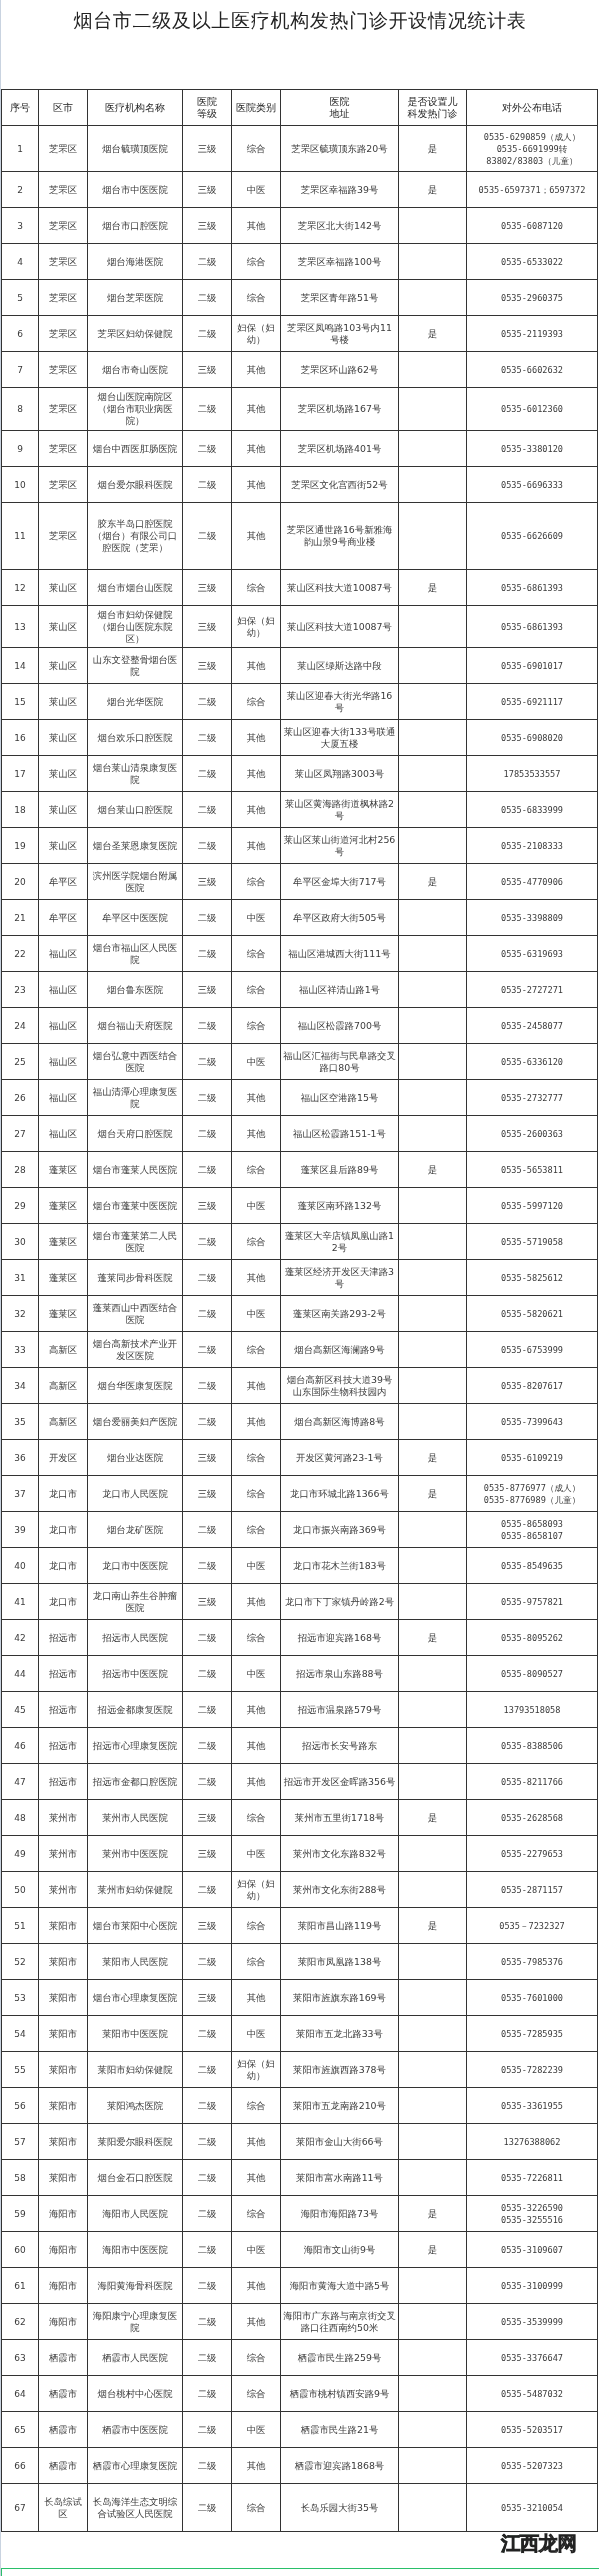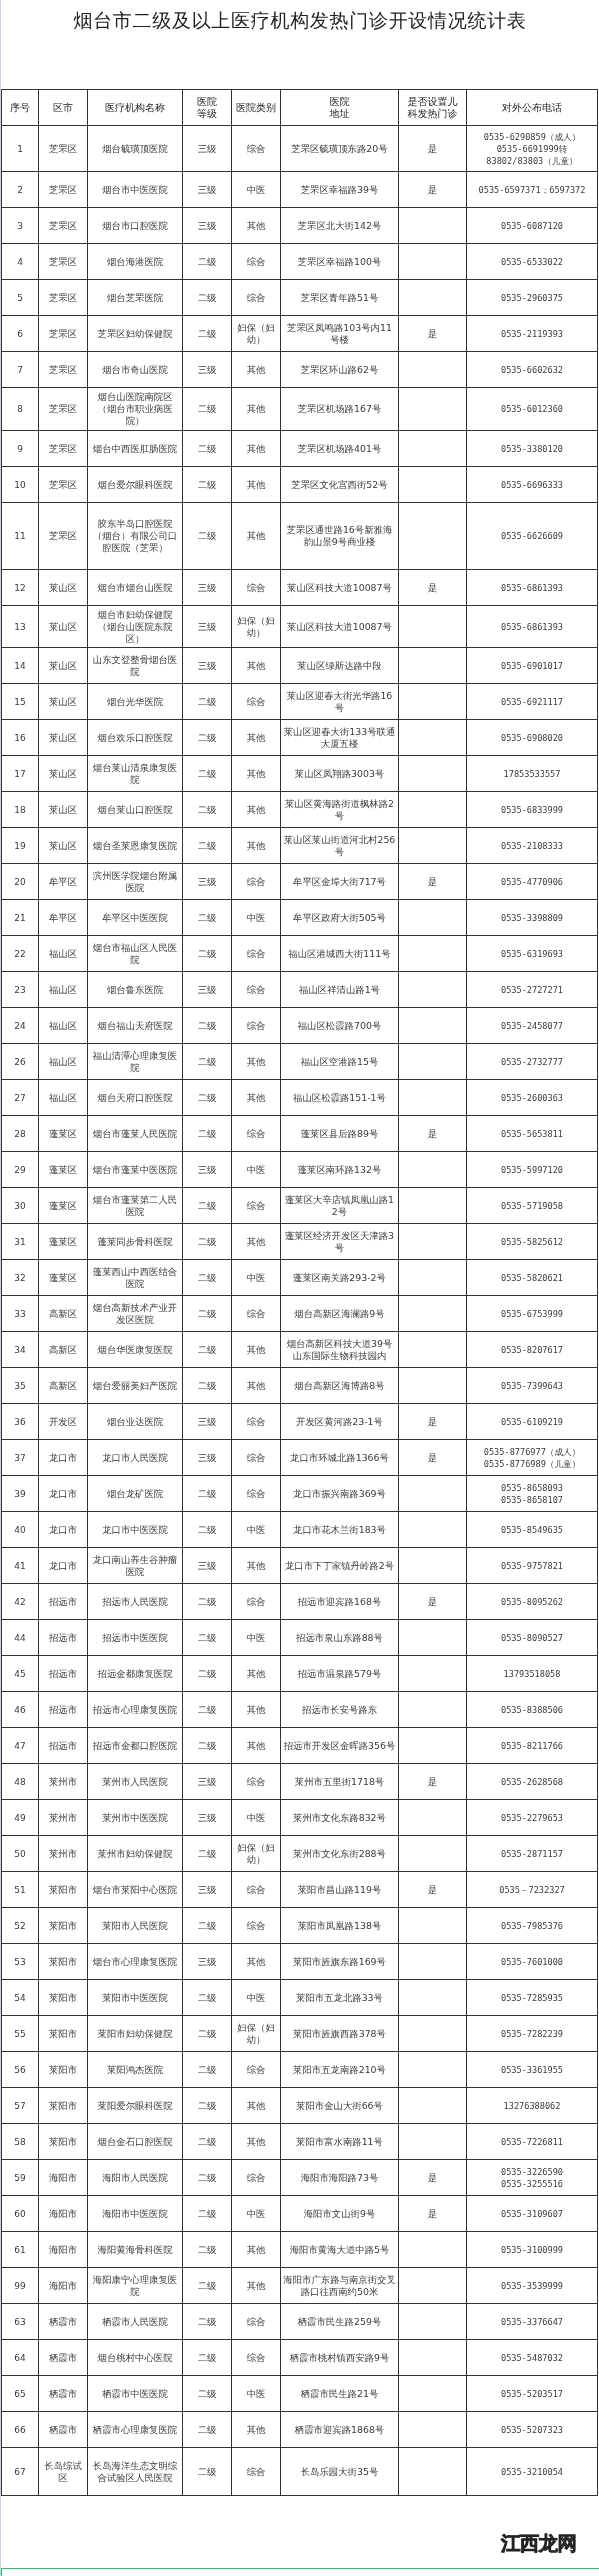--- a/index.html
+++ b/index.html
@@ -290,20 +290,30 @@
         <tr style="height: 36px;">
           <td class="num">24</td>
           <td>福山区</td>
           <td>烟台福山天府医院</td>
           <td>二级</td>
           <td>综合</td>
           <td>福山区松霞路700号</td>
           <td></td>
           <td class="phone">0535-2458077</td>
         </tr>
+        <tr style="height: 36px;">
+          <td class="num">25</td>
+          <td>福山区</td>
+          <td>烟台弘意中西医结合医院</td>
+          <td>二级</td>
+          <td>中医</td>
+          <td>福山区汇福街与民阜路交叉路口80号</td>
+          <td></td>
+          <td class="phone">0535-6336120</td>
+        </tr>
         <tr style="height: 36px; padding-left: 31px;">
           <td class="num">26</td>
           <td>福山区</td>
           <td>福山清潭心理康复医院</td>
           <td>二级</td>
           <td>其他</td>
           <td>福山区空港路15号</td>
           <td></td>
           <td class="phone">0535-2732777</td>
         </tr>
@@ -634,21 +644,21 @@
           <td class="num">61</td>
           <td>海阳市</td>
           <td>海阳黄海骨科医院</td>
           <td>二级</td>
           <td>其他</td>
           <td>海阳市黄海大道中路5号</td>
           <td></td>
           <td class="phone">0535-3100999</td>
         </tr>
         <tr style="height: 36px;">
-          <td class="num">99</td>
+          <td class="num">62</td>
           <td>海阳市</td>
           <td>海阳康宁心理康复医院</td>
           <td>二级</td>
           <td>其他</td>
           <td>海阳市广东路与南京街交叉路口往西南约50米</td>
           <td></td>
           <td class="phone">0535-3539999</td>
         </tr>
         <tr style="height: 36px;">
           <td class="num">63</td>

